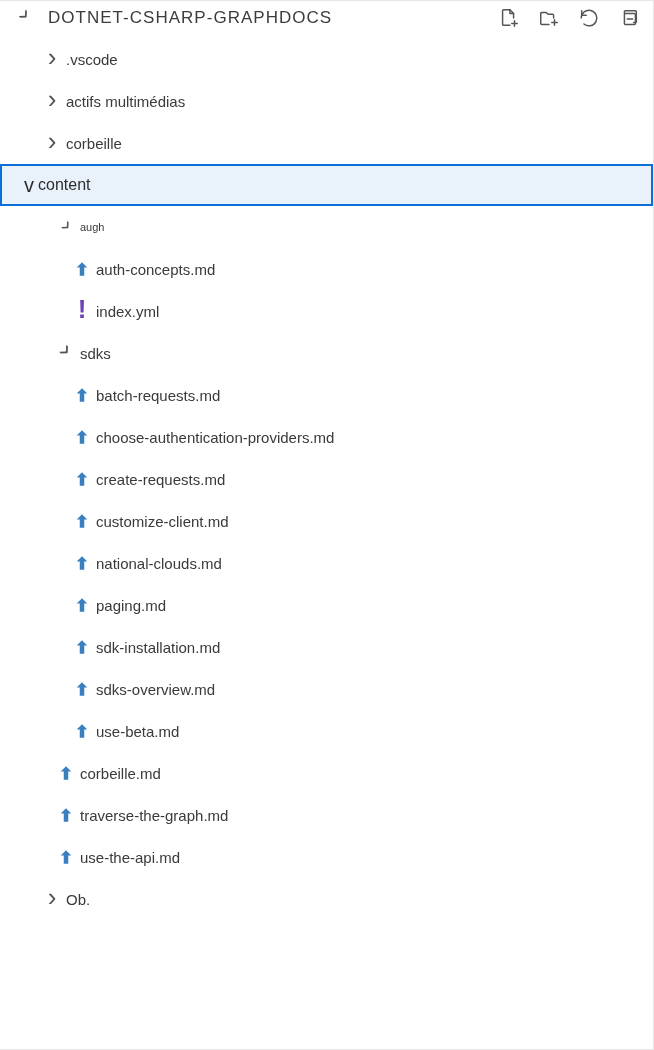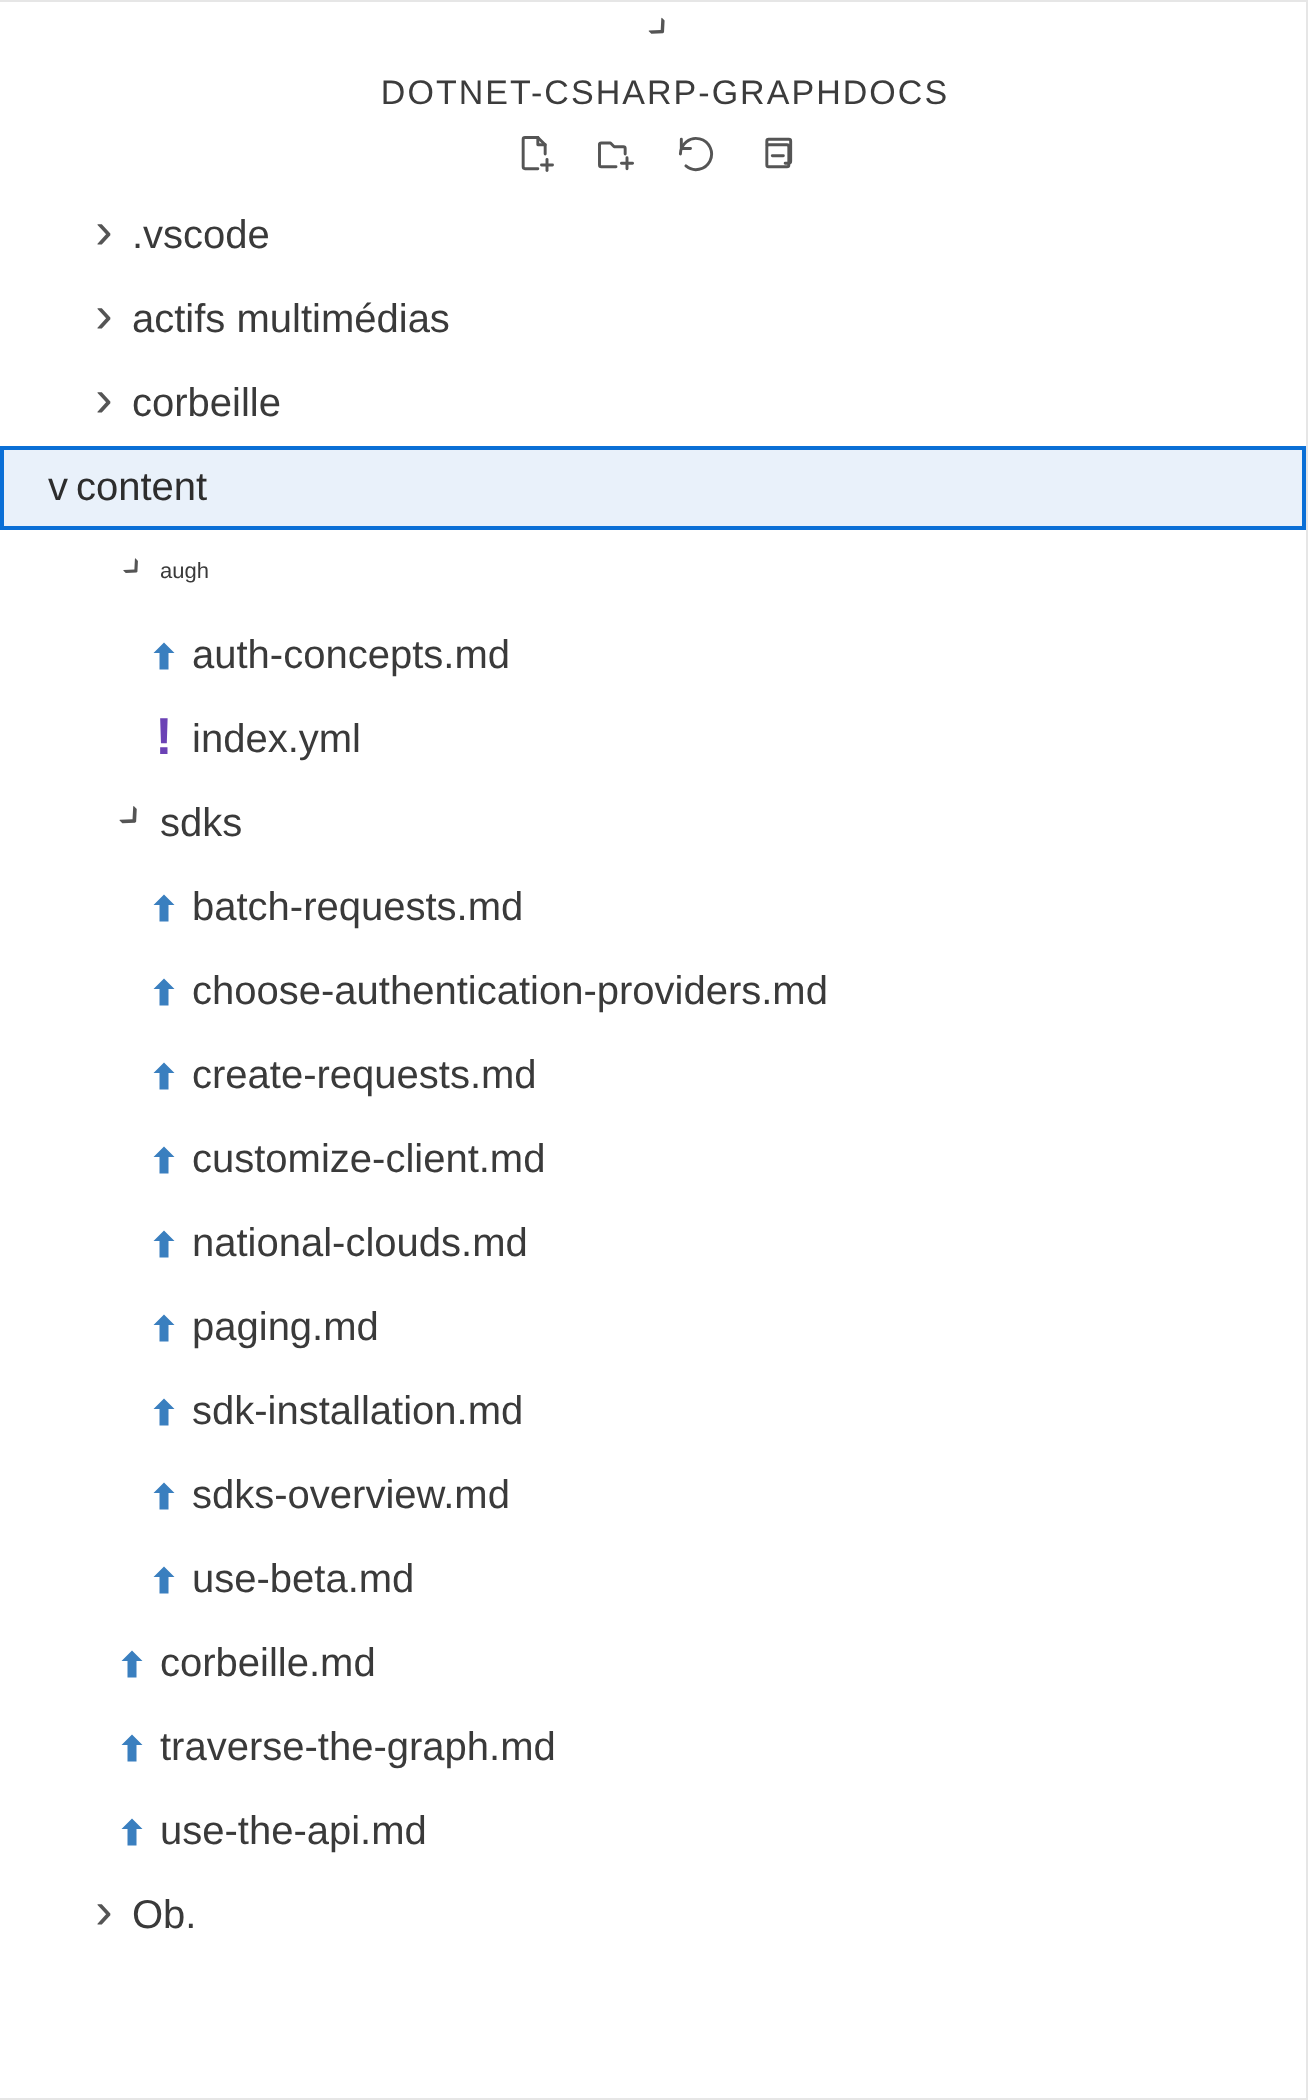--- a/index.html
+++ b/index.html
@@ -29,21 +29,20 @@
 
   
   .header {
     display: flex;
     align-items: center;
     gap: 8px;
     padding: 4px 6px 6px 14px;
     font-size: 18px;
     letter-spacing: .04em;
     color: var(--header-fg);
-    flex-direction: column;
   }
   .header .title {
     flex: 1;
     font-weight: 400;
     font-size: 17px;
     letter-spacing: .06em;
     margin-left: 4px;
   }
   .header-actions {
     display: flex;
@@ -62,29 +61,29 @@
   .tree { padding-top: 2px; }
   .row {
     display: flex;
     align-items: center;
     height: 42px;
     white-space: nowrap;
     cursor: pointer;
     padding-right: 10px;
   }
   .row .pad { flex: 0 0 auto; }
-  .row .label { font-size: 20px; color: var(--fg-dim); }
+  .row .label { font-size: 15px; color: var(--fg-dim); }
   .row.small .label { font-size: 11px; }
   .row.selected {
     background: var(--sel-bg);
     outline: 2px solid var(--sel-border);
     outline-offset: -2px;
     height: 42px;
   }
-  .row.selected .label { font-size: 20px; color: #2d2d2d; }
+  .row.selected .label { font-size: 16px; color: #2d2d2d; }
 
   
   .twisty {
     width: 28px; flex: 0 0 28px;
     display: flex; align-items: center; justify-content: center;
     color: var(--icon-gray);
   }
   .twisty .chev-right::before { content: "›"; font-size: 26px; line-height: 1; position: relative; top: -2px; font-weight: 300; }
   .twisty .chev-down { display: inline-block; transform: rotate(45deg); position: relative; top: -4px; }
   .twisty .chev-down::before { content: "›"; font-size: 26px; line-height: 1; font-weight: 300; }

